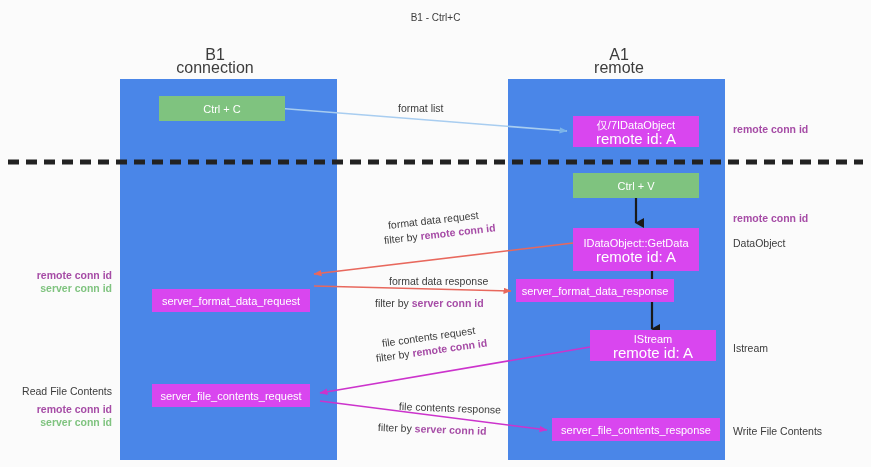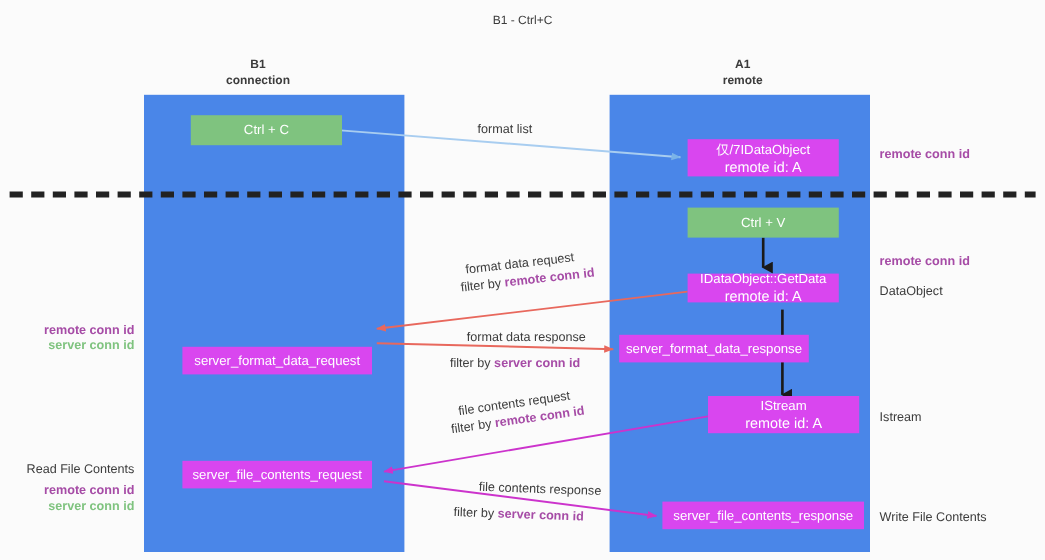--- a/index.html
+++ b/index.html
@@ -14,35 +14,35 @@
   .abs{position:absolute;}
 
   
   .title{
     left:0;top:8px;width:871px;text-align:center;
     font-size:10px;line-height:20px;color:#3c3c3c;
   }
 
   
   .colhead{
-    text-align:center;font-size:10px;line-height:13px;color:#3c3c3c;font-weight:bold;
+    text-align:center;font-size:16px;line-height:13px;color:#3c3c3c;
   }
 
   
   .lane{background:#4a86e8;}
 
   
   .box{
     box-sizing:border-box;
     display:flex;flex-direction:column;
     align-items:center;justify-content:center;
     color:#ffffff;font-size:11px;line-height:14px;
     text-align:center;
   }
-  .box .l2{font-size:12px;}
+  .box .l2{font-size:15px;}
   .green{background:#7fc37f;}
   .orange{background:#d946ef;}
 
   
   .lbl{font-size:10.5px;line-height:14px;color:#3c3c3c;white-space:nowrap;}
   .lbl.right{text-align:left;}
   .lbl.rightalign{text-align:right;}
   .purple{color:#a64ca6;font-weight:bold;}
   .green-t{color:#7fc37f;font-weight:bold;}
   .plain{color:#3c3c3c;}
@@ -116,21 +116,21 @@
 
   <div class="abs box orange" style="left:573px;top:116px;width:126px;height:31px;">
     <div>仅/7IDataObject</div>
     <div class="l2">remote id: A</div>
   </div>
 
   <div class="abs box green" style="left:573px;top:173px;width:126px;height:25px;">
     <div>Ctrl + V</div>
   </div>
 
-  <div class="abs box orange" style="left:573px;top:228px;width:126px;height:24px;">
+  <div class="abs box orange" style="left:573px;top:228px;width:126px;height:43px;">
     <div>IDataObject::GetData</div>
     <div class="l2">remote id: A</div>
   </div>
 
   <div class="abs box orange" style="left:152px;top:269px;width:158px;height:23px;margin-top:20px;">
     <div>server_format_data_request</div>
   </div>
 
   <div class="abs box orange" style="left:516px;top:279px;width:158px;height:23px;">
     <div>server_format_data_response</div>

